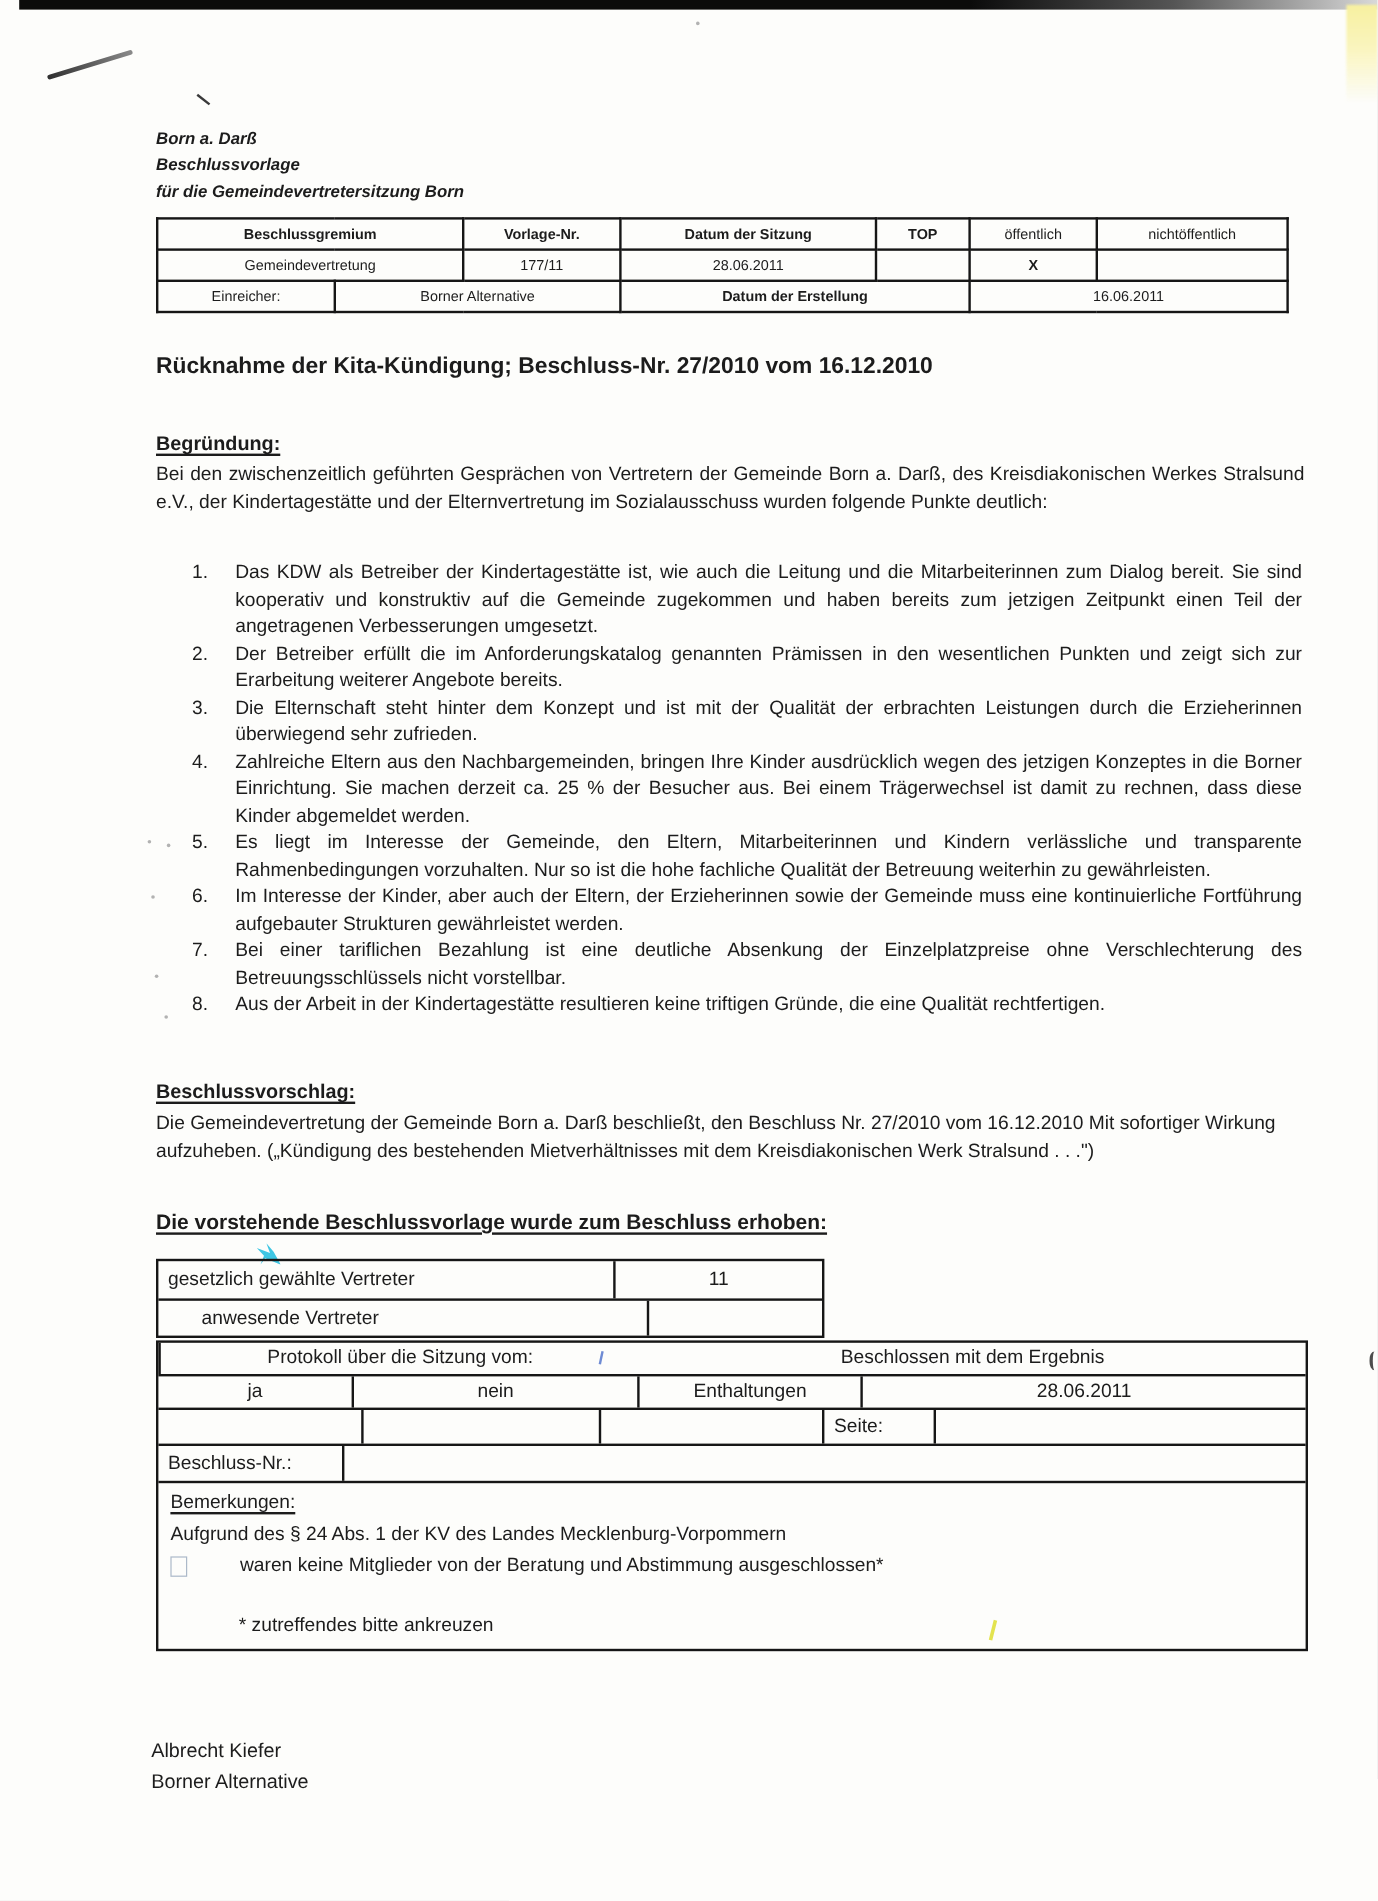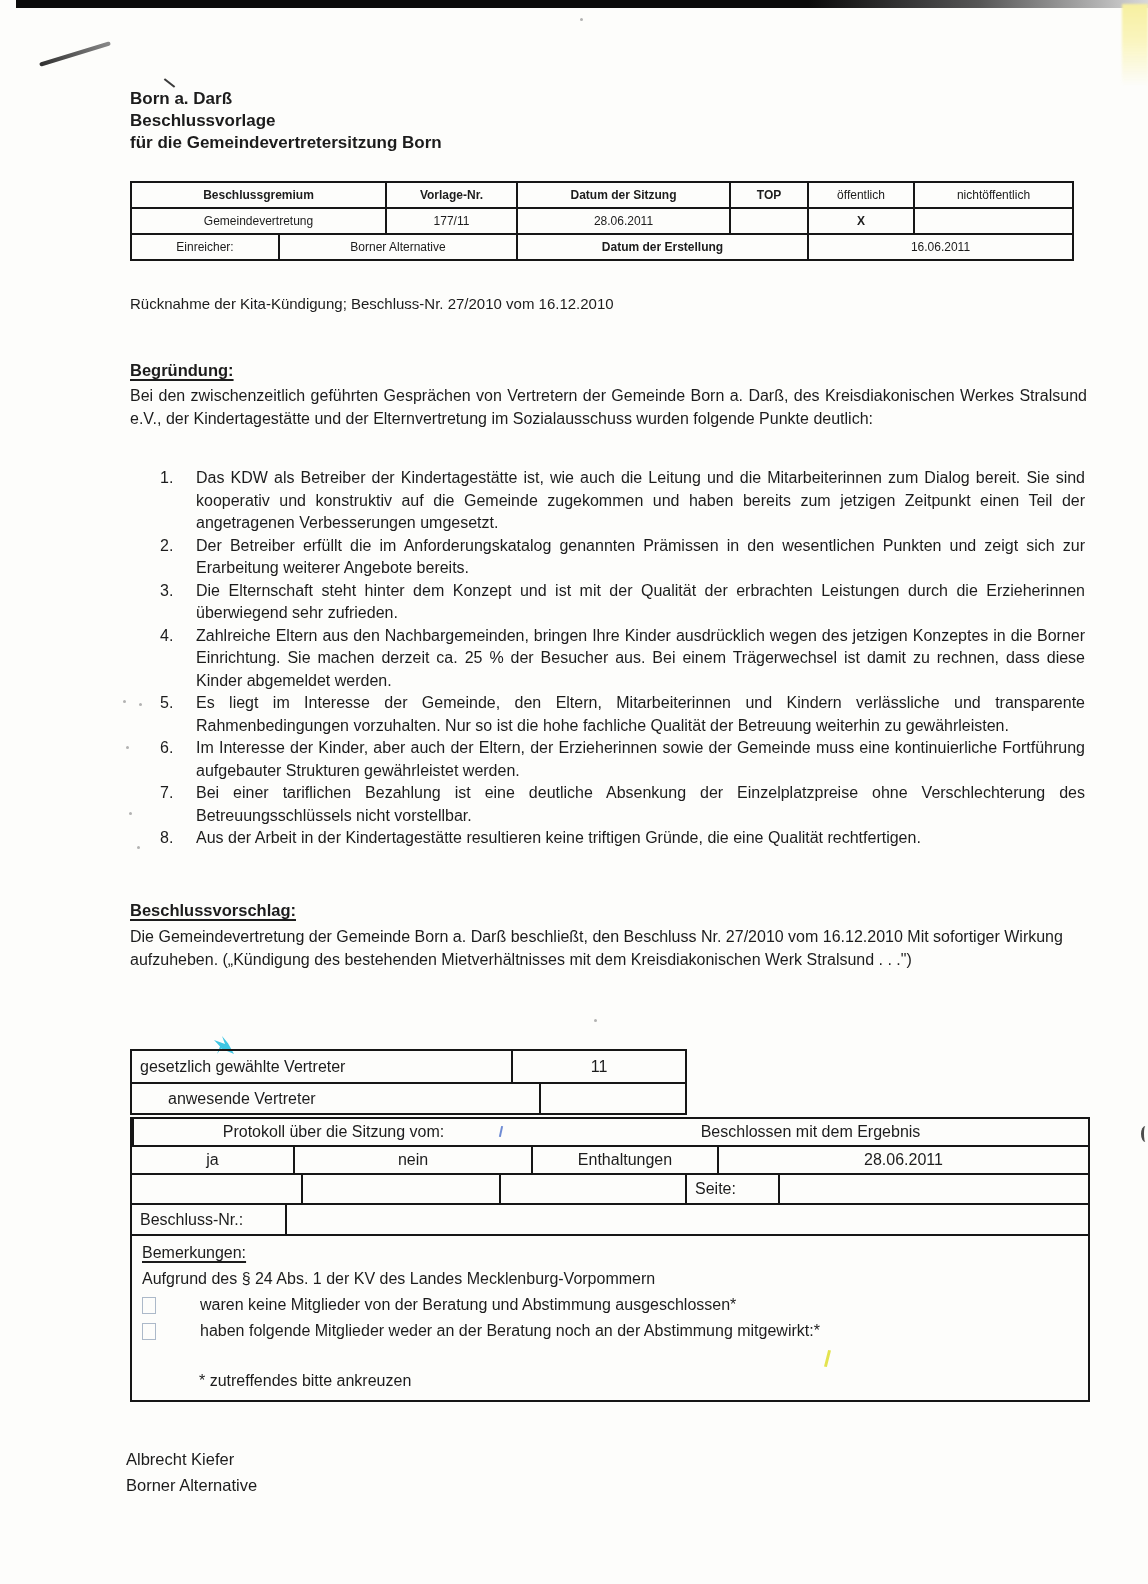--- a/index.html
+++ b/index.html
@@ -18,22 +18,22 @@
   .hl-smudge{position:absolute;right:0;top:4px;width:26px;height:82px;filter:blur(1px);
     background:linear-gradient(to bottom,#f7f0a0 0%,#faf5bf 45%,rgba(250,245,191,0) 100%);}
   .cyan-mark{position:absolute;left:214px;top:1036px;width:20px;height:18px;background:#3fc6e3;
     clip-path:polygon(0 22%,55% 45%,40% 0,70% 40%,100% 100%,35% 70%,15% 100%,30% 58%);}
   .yellow-slash{position:absolute;left:826px;top:1350px;width:3px;height:17px;background:#e3e34f;transform:rotate(14deg);}
   .edge-paren{position:absolute;left:1141px;top:1126px;width:6px;height:16px;border-left:3px solid #4d4d4d;border-radius:50% / 50%;}
   .blue-fleck{position:absolute;left:500px;top:1126px;width:2px;height:11px;background:#5577cc;transform:rotate(12deg);opacity:.85;}
   .speck{position:absolute;width:3px;height:3px;border-radius:50%;background:#8a8a8a;opacity:.65;}
   
   .abs{position:absolute;}
-  .hdr{left:130px;top:88px;font-weight:bold;font-size:17px;line-height:22px;}
-  .subject{left:130px;top:295px;font-weight:normal;font-size:15px;}
+  .hdr{left:130px;top:104px;font-weight:bold;font-size:14px;line-height:22px;font-style:italic;}
+  .subject{left:130px;top:295px;font-weight:bold;font-size:19px;}
   .h-u{font-weight:bold;font-size:16.5px;text-decoration:underline;text-decoration-thickness:2px;text-underline-offset:3px;}
   .para{font-size:16px;line-height:23px;text-align:justify;}
   .para-left{font-size:16px;line-height:23px;}
   .list{left:160px;top:467px;width:925px;}
   .li{display:flex;font-size:16px;line-height:22.5px;}
   .li .num{width:36px;flex:0 0 36px;}
   .li .txt{flex:1;text-align:justify;}
   
   table.toptab{position:absolute;left:130px;top:181px;width:942px;border-collapse:collapse;table-layout:fixed;}
   table.toptab td{border:2px solid #161616;height:24px;padding:0 2px;text-align:center;font-size:12px;overflow:hidden;white-space:nowrap;}
@@ -152,20 +152,21 @@
     </div>
     <div class="li">
       <span class="num">8.</span>
       <span class="txt">Aus der Arbeit in der Kindertagestätte resultieren keine triftigen Gründe, die eine Qualität rechtfertigen.</span>
     </div>
   </div>
 
   <div class="abs h-u" style="left:130px;top:901px;">Beschlussvorschlag:</div>
   <div class="abs para-left" style="left:130px;top:925px;width:957px;">Die Gemeindevertretung der Gemeinde Born a. Darß beschließt, den Beschluss Nr. 27/2010 vom 16.12.2010 Mit sofortiger Wirkung aufzuheben. („Kündigung des bestehenden Mietverhältnisses mit dem Kreisdiakonischen Werk Stralsund . . .")</div>
 
+  <div class="abs h-u" style="left:130px;top:1008px;font-size:17.5px;">Die vorstehende Beschlussvorlage wurde zum Beschluss erhoben:</div>
 
   <div class="rtab" style="top:1049px;width:557px;">
     <div class="rrow" style="height:31px;">
       <div class="rcell padl" style="width:379px;">gesetzlich gewählte Vertreter</div>
       <div class="rcell bl cen" style="flex:1;">11</div>
     </div>
     <div class="rrow bt" style="height:31px;padding-left:28px;">
       <div class="rcell padl" style="width:379px;">anwesende Vertreter</div>
       <div class="rcell bl cen" style="flex:1;"></div>
     </div>
@@ -193,24 +194,20 @@
       <div class="rcell padl" style="width:153px;">Beschluss-Nr.:</div>
       <div class="rcell bl" style="flex:1;"></div>
     </div>
     <div class="bt bem">
       <div class="bh">Bemerkungen:</div>
       <div>Aufgrund des § 24 Abs. 1 der KV des Landes Mecklenburg-Vorpommern</div>
       <div class="cbrow">
         <span class="cbx"></span>
         <span>waren keine Mitglieder von der Beratung und Abstimmung ausgeschlossen*</span>
       </div>
-      <div class="cbrow">
-        <span class="cbx"></span>
-        <span>haben folgende Mitglieder weder an der Beratung noch an der Abstimmung mitgewirkt:*</span>
-      </div>
       <div class="footnote">* zutreffendes bitte ankreuzen</div>
     </div>
   </div>
 
   <div class="abs sig">
     <div>Albrecht Kiefer</div>
     <div>Borner Alternative</div>
   </div>
 
 </div>

